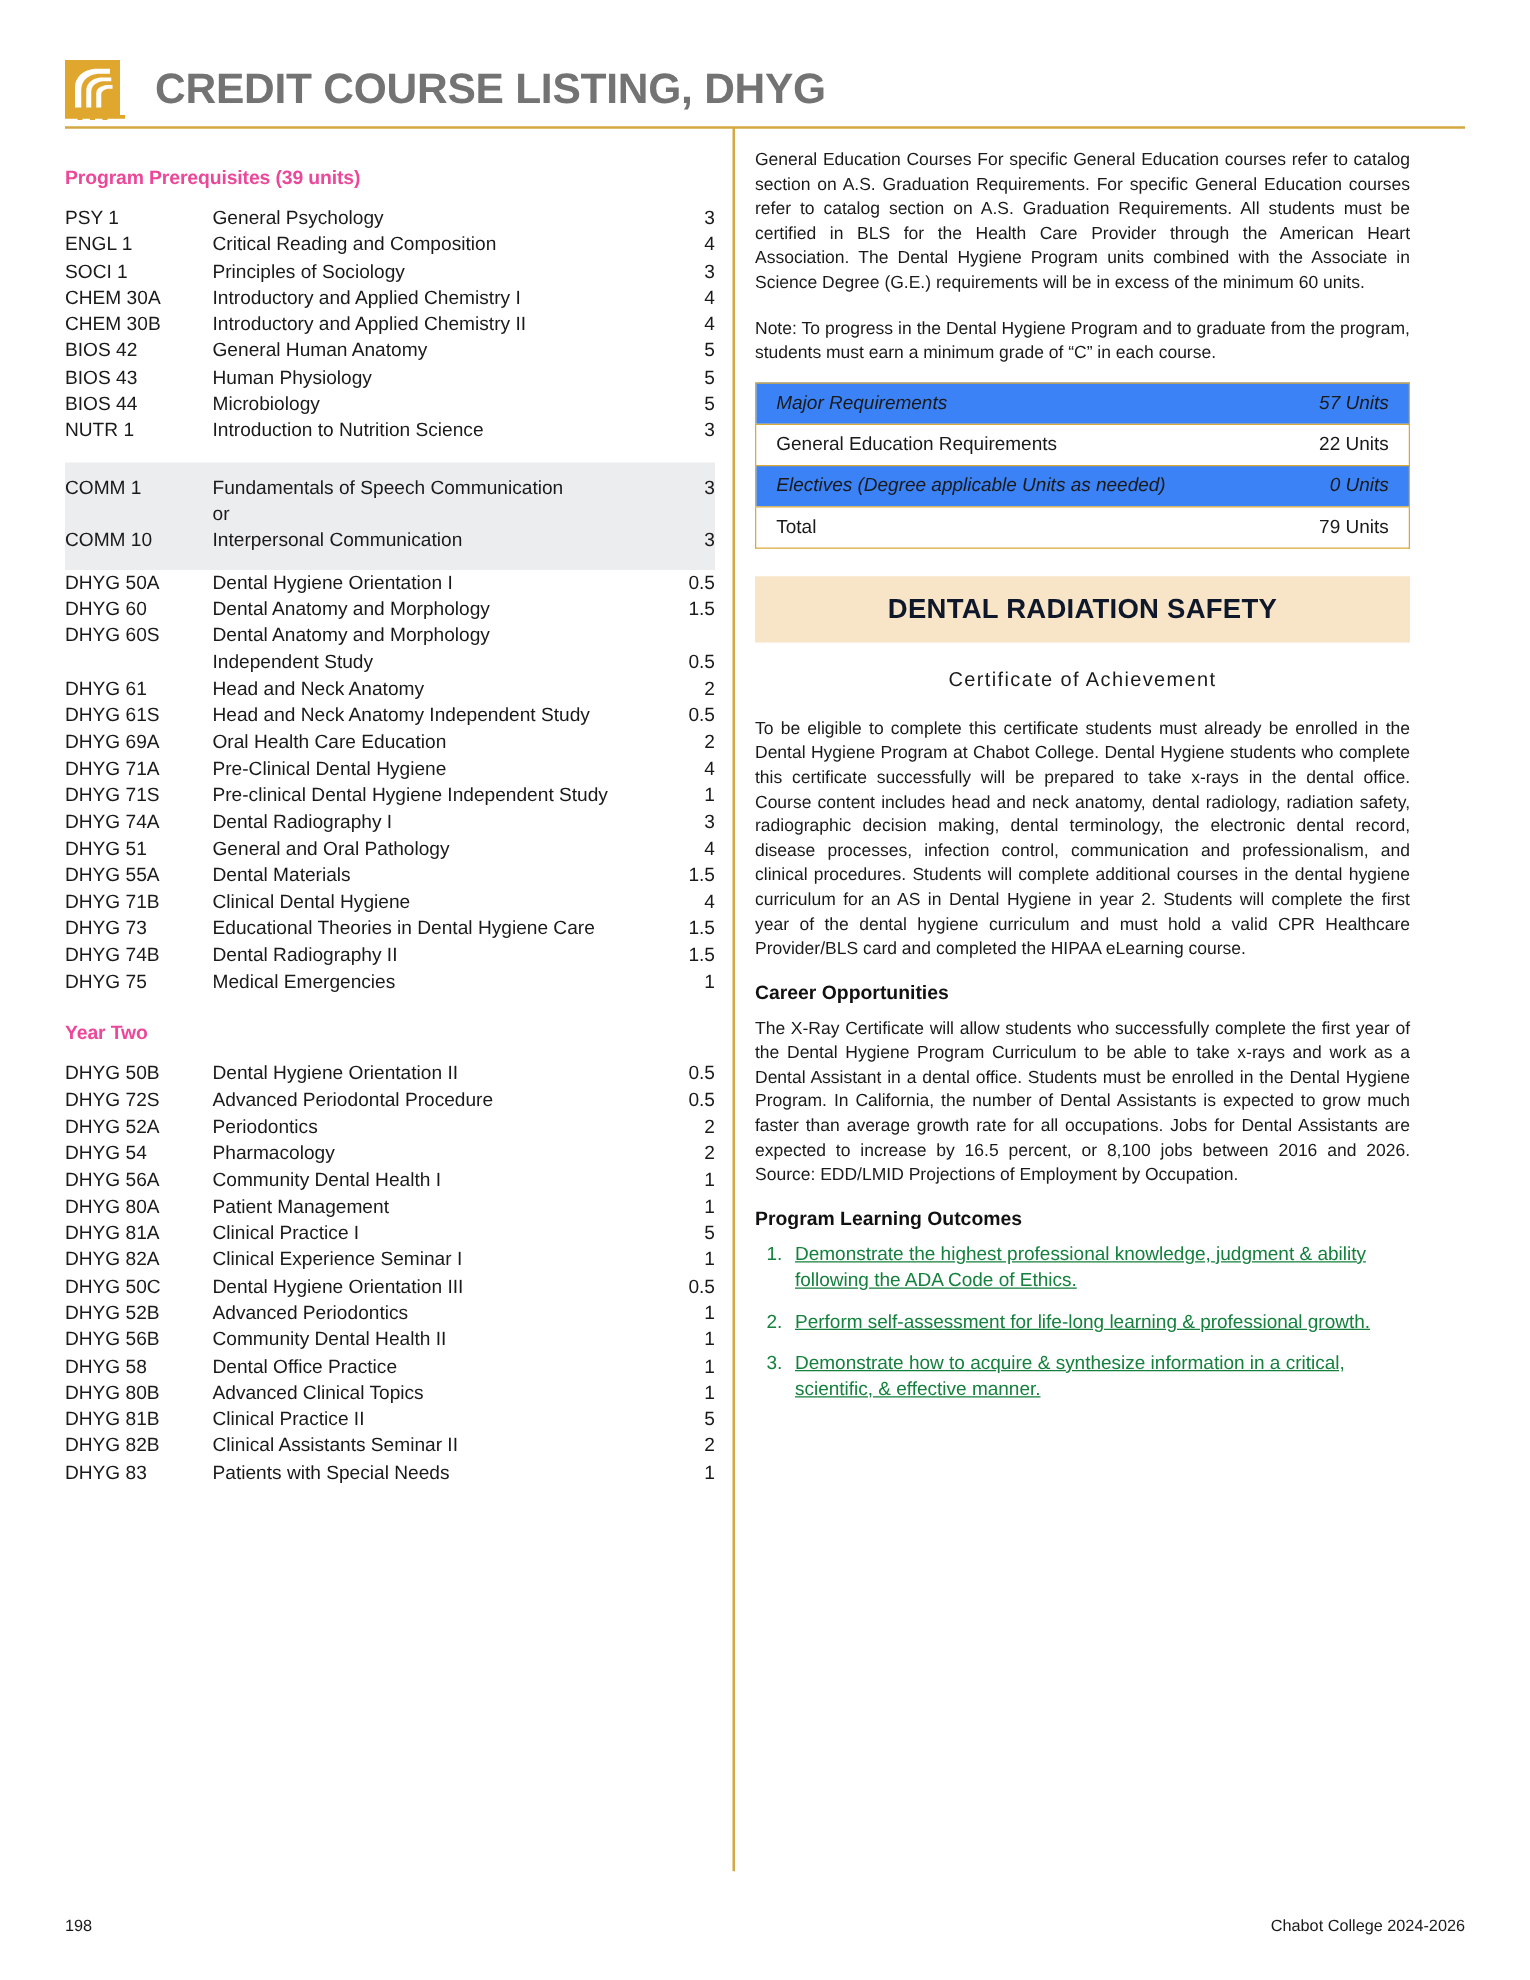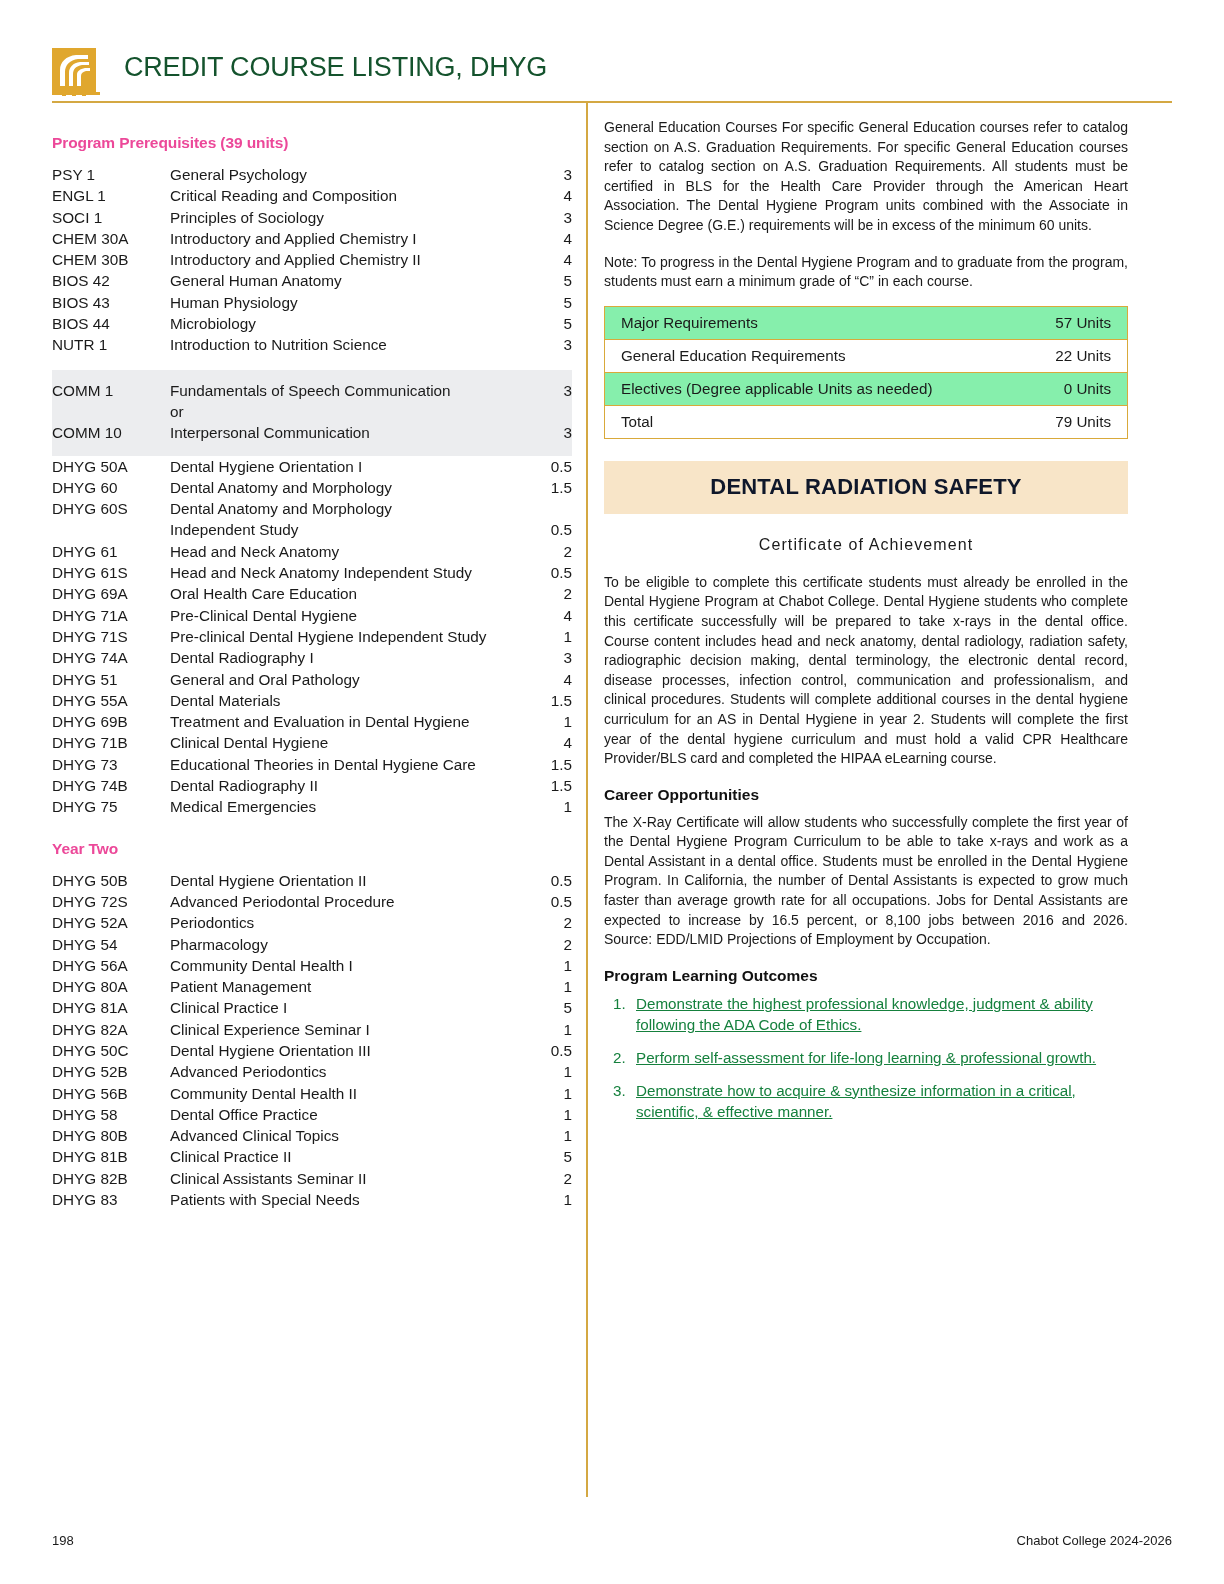--- a/index.html
+++ b/index.html
@@ -34,24 +34,24 @@
     left: 0;
     top: 4px;
     width: 48px;
     height: 52px;
   }
   .logo svg { display: block; }
   .page-title {
     position: absolute;
     left: 72px;
     top: 8px;
-    font-size: 27px;
-    font-weight: normal;
+    font-size: 34px;
+    font-weight: bold;
     letter-spacing: -0.2px;
-    color: #14532d;
+    color: #737373;
     white-space: nowrap;
   }
   .header-rule {
     position: absolute;
     left: 52px;
     right: 52px;
     top: 101px;
     height: 2px;
     background: #D4A843;
   }
@@ -123,21 +123,21 @@
   .para.last { margin-bottom: 14px; }
 
   
   .units-table {
     width: 100%;
     border-collapse: collapse;
     margin: 4px 0 22px 0;
     font-size: 15.2px;
     border: 1.6px solid #D9A93A;
   }
-  .units-table tr.alt { background: #86efac; }
+  .units-table tr.alt { background: #3b82f6; font-style: italic; }
   .units-table tr { border-bottom: 1.6px solid #D9A93A; }
   .units-table tr:last-child { border-bottom: none; }
   .units-table td {
     padding: 7.5px 14px 7.5px 16px;
     color: #1a1a1a;
   }
   .units-table td.val {
     text-align: right;
     white-space: nowrap;
     padding-right: 16px;
@@ -357,25 +357,20 @@
           <td class="c-code">DHYG 51</td>
           <td class="c-title">General and Oral Pathology</td>
           <td class="c-units">4</td>
         </tr>
         <tr>
           <td class="c-code">DHYG 55A</td>
           <td class="c-title">Dental Materials</td>
           <td class="c-units">1.5</td>
         </tr>
         <tr>
-          <td class="c-code">DHYG 69B</td>
-          <td class="c-title">Treatment and Evaluation in Dental Hygiene</td>
-          <td class="c-units">1</td>
-        </tr>
-        <tr>
           <td class="c-code">DHYG 71B</td>
           <td class="c-title">Clinical Dental Hygiene</td>
           <td class="c-units">4</td>
         </tr>
         <tr>
           <td class="c-code">DHYG 73</td>
           <td class="c-title">Educational Theories in Dental Hygiene Care</td>
           <td class="c-units">1.5</td>
         </tr>
         <tr>

